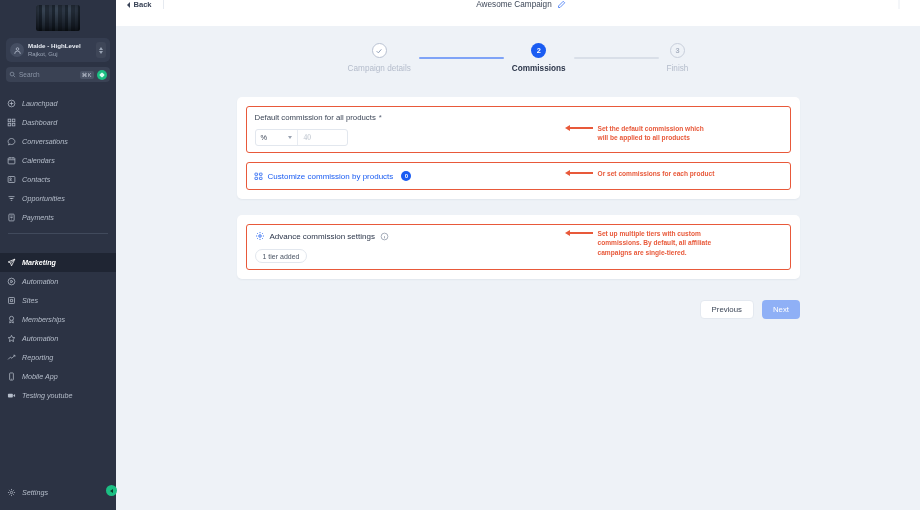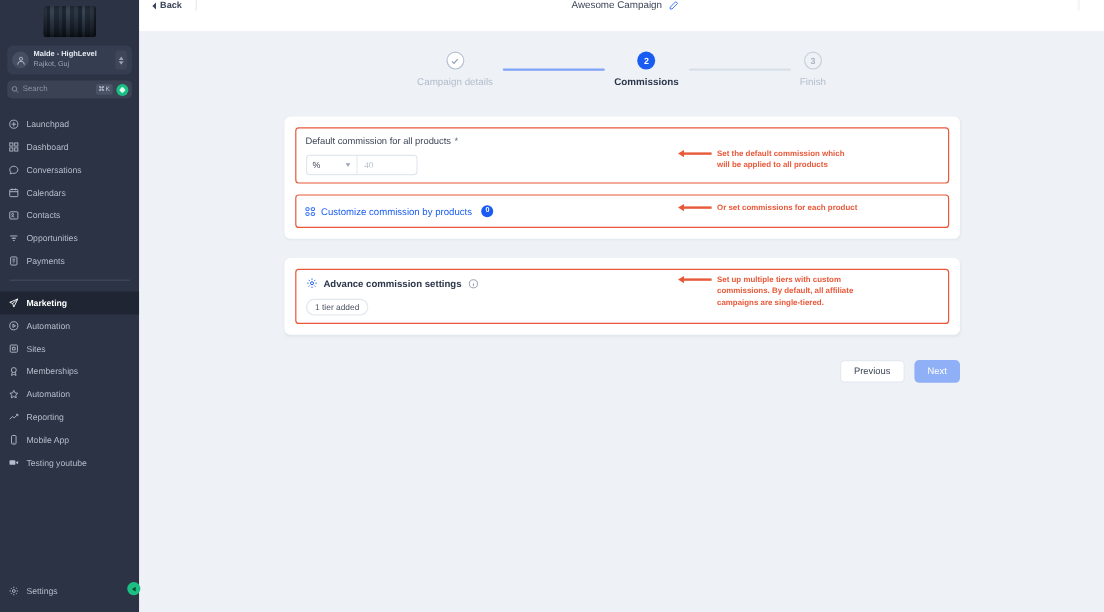--- a/index.html
+++ b/index.html
@@ -78,20 +78,21 @@
   .sb-spark i {
     width: 4px; height: 4px; background: #d8fff0; transform: rotate(45deg);
     display: block; border-radius: 1px;
   }
 
   .sb-nav { margin-top: 12px; }
   .sb-item {
     height: 19px; display: flex; align-items: center; gap: 6px;
     padding-left: 7px; color: #b5bdca; font-size: 7.2px;
     white-space: nowrap;
+    font-style: italic;
   }
   .sb-item .ico {
     width: 9px; height: 9px; flex: 0 0 9px;
     display: flex; align-items: center; justify-content: center;
   }
   .sb-item .ico svg { width: 9px; height: 9px; display: block; }
   .sb-item.active { background: #1f2533; color: #ffffff; font-weight: bold; }
   .sb-item.active .ico svg { stroke: #ffffff; }
   .sb-sep { height: 1px; background: #414a5c; margin: 6px 8px 5px 8px; }
 
@@ -201,21 +202,21 @@
   .link-row .lico svg { width: 9px; height: 9px; display: block; }
   .link-txt { font-size: 8px; color: #1a5cf2; }
   .badge-count {
     width: 10px; height: 10px; border-radius: 50%; background: #1a5cf2;
     color: #fff; font-size: 6px; font-weight: bold;
     display: flex; align-items: center; justify-content: center; margin-left: 3px;
   }
 
   .adv-row { display: flex; align-items: center; gap: 5px; }
   .adv-row .gico svg { width: 10px; height: 10px; display: block; }
-  .adv-txt { font-size: 8px; color: #2b3549; font-weight: bold; }
+  .adv-txt { font-size: 8px; color: #2b3549; font-weight: normal; }
   .info-i svg { width: 9px; height: 9px; display: block; }
   .tier-chip {
     display: inline-block; margin-top: 8px;
     border: 1px solid #e2e7ee; border-radius: 9px;
     padding: 2.5px 7px; font-size: 7px; color: #4b5565; background: #fff;
   }
 
   
   .annotation { position: absolute; display: flex; align-items: flex-start; }
   .ann-arrow { position: relative; height: 8px; flex: 0 0 auto; }
@@ -350,21 +351,21 @@
             <rect x="5" y="3" width="14" height="18" rx="2"></rect>
             <path d="M9 8h6M9 12h6M11 16h2"></path>
           </svg>
       </span>
       <span>Payments</span>
     </div>
   </div>
 
   <div class="sb-sep"></div>
 
-  <div class="sb-nav" style="margin-top:4px">
+  <div class="sb-nav" style="margin-top:14px">
 
     <div class="sb-item active">
       <span class="ico">
         <svg viewBox="0 0 24 24" fill="none" stroke="#ffffff" stroke-width="2">
             <path d="M21 3 3 10.5l6.5 2.6L12 21l9-18z"></path>
             <path d="M9.5 13.1 21 3"></path>
           </svg>
       </span>
       <span>Marketing</span>
     </div>

